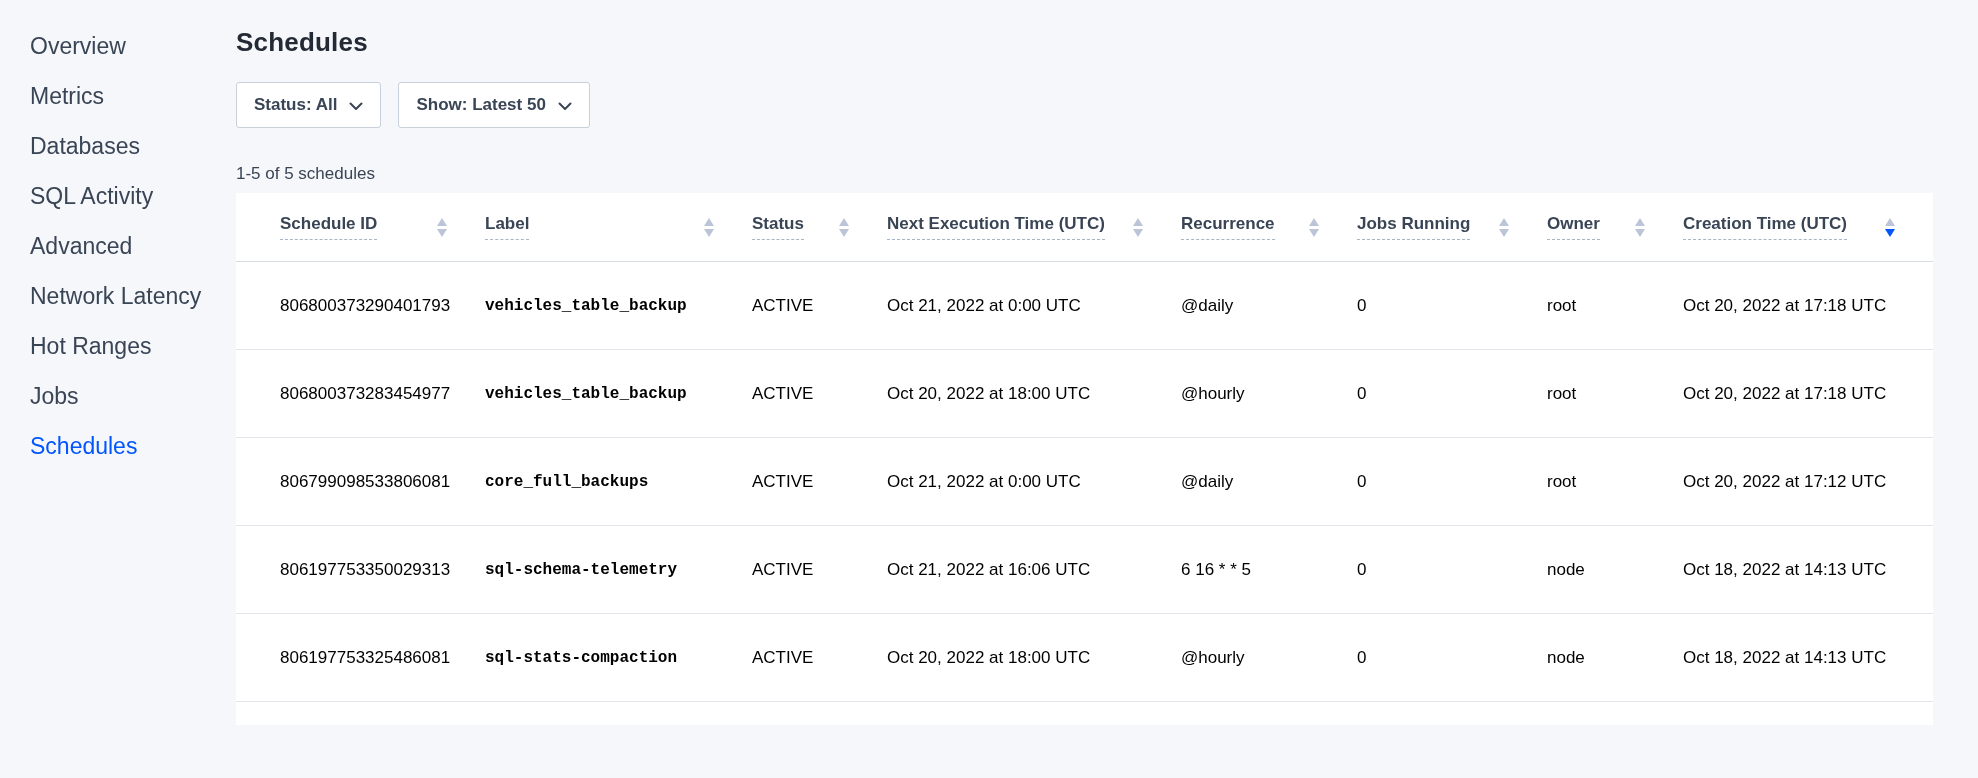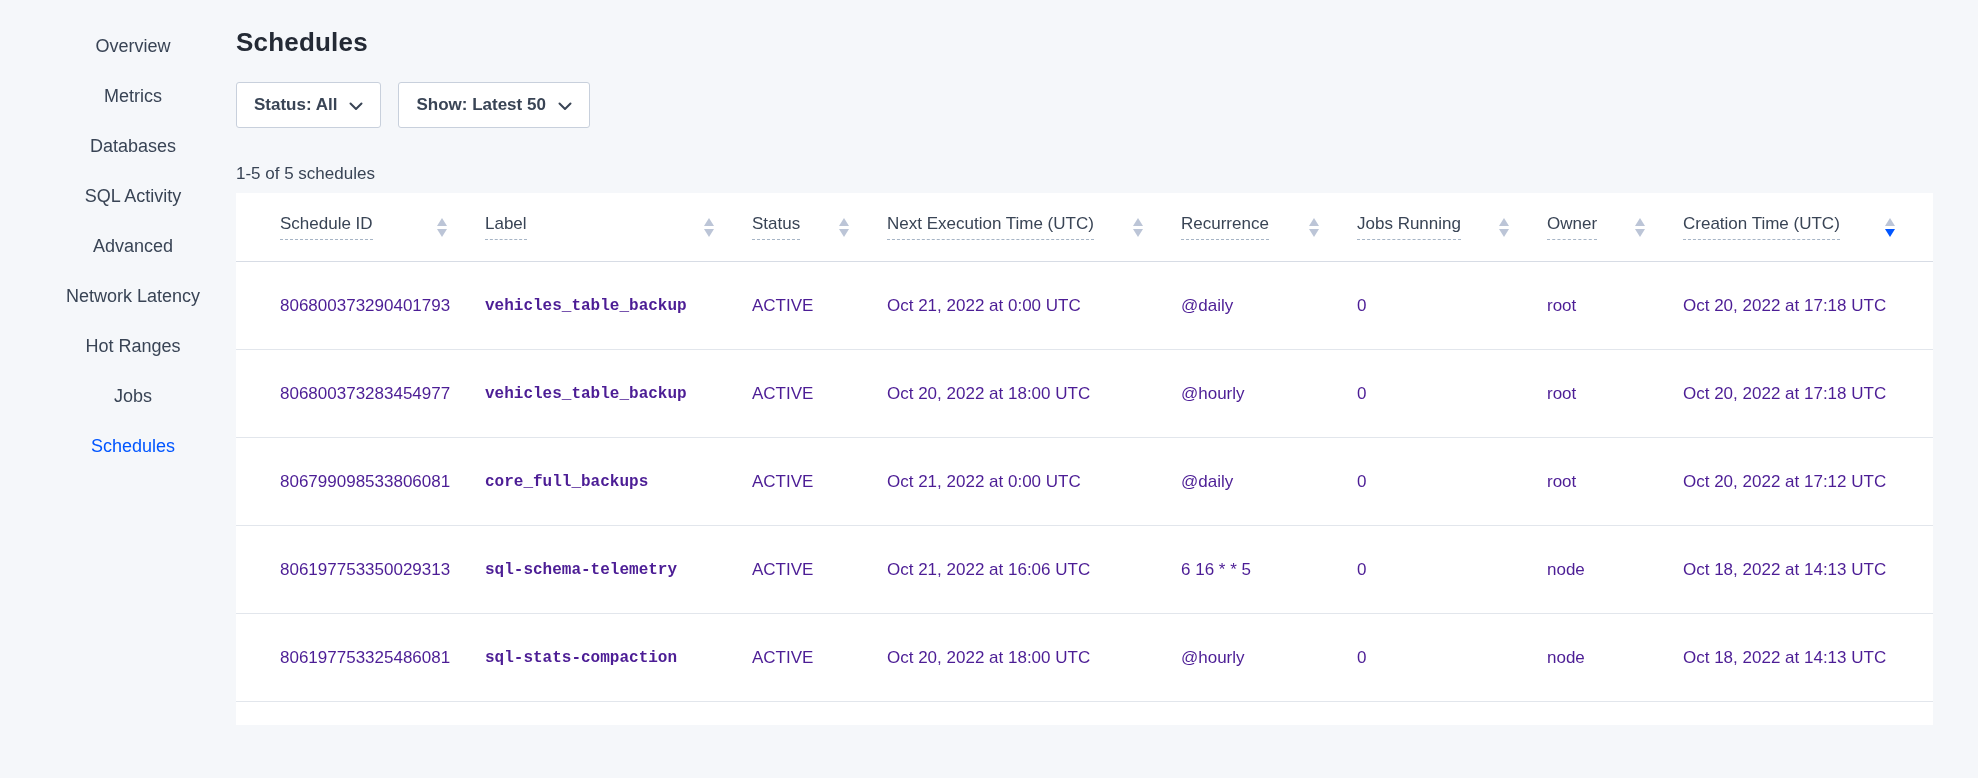--- a/index.html
+++ b/index.html
@@ -15,22 +15,22 @@
   
   .sidebar {
     position: absolute; left: 0; top: 0;
     width: 236px; height: 778px;
     padding-top: 21px;
     box-sizing: border-box;
   }
   .sidebar-item {
     display: flex; align-items: center;
     height: 50px; padding-left: 30px;
-    font-size: 18px; color: #394455;
-    cursor: pointer; text-decoration: none; justify-content: center;
+    font-size: 23px; color: #394455;
+    cursor: pointer; text-decoration: none;
   }
   .sidebar-item.active { color: #0055ff; }
 
   
   .main { position: absolute; left: 236px; top: 0; right: 0; }
 
   .page-title {
     margin: 28px 0 0 0;
     font-size: 26px; line-height: 28px;
     font-weight: bold; color: #242a35;
@@ -63,42 +63,42 @@
   table.schedules {
     width: 100%;
     border-collapse: collapse;
     table-layout: fixed;
   }
   thead th {
     height: 68px;
     padding: 0;
     border-bottom: 1px solid #d7dce5;
     text-align: right; vertical-align: middle;
-    font-size: 17px; font-weight: normal; color: #394455;
+    font-size: 17px; font-weight: bold; color: #394455;
     cursor: pointer;
   }
   .th-inner {
     display: flex; align-items: center; justify-content: space-between;
     padding-right: 38px;
   }
   th.first .th-inner, td.first { padding-left: 44px; }
   .th-label {
     border-bottom: 1px dashed #a7b5c6;
     padding-bottom: 5px;
   }
   .sort-icon { display: inline-flex; flex-direction: column; gap: 3px; margin-left: 8px; }
   .sort-icon .tri { fill: #bcc5d7; }
   .sort-icon .tri.active { fill: #0055ff; }
 
   tbody td {
     height: 87px;
     padding: 0; padding-right: 10px;
     border-bottom: 1px solid #e2e6ec;
     vertical-align: middle;
-    font-size: 17px; color: #4c1d95;
+    font-size: 17px; color: #000000;
     overflow: hidden; white-space: nowrap;
   }
   td.mono {
     font-family: "Liberation Mono", "DejaVu Sans Mono", monospace;
     font-weight: bold; font-size: 16px; margin-left: 20px;
   }
 </style>
 </head>
 <body>
 

